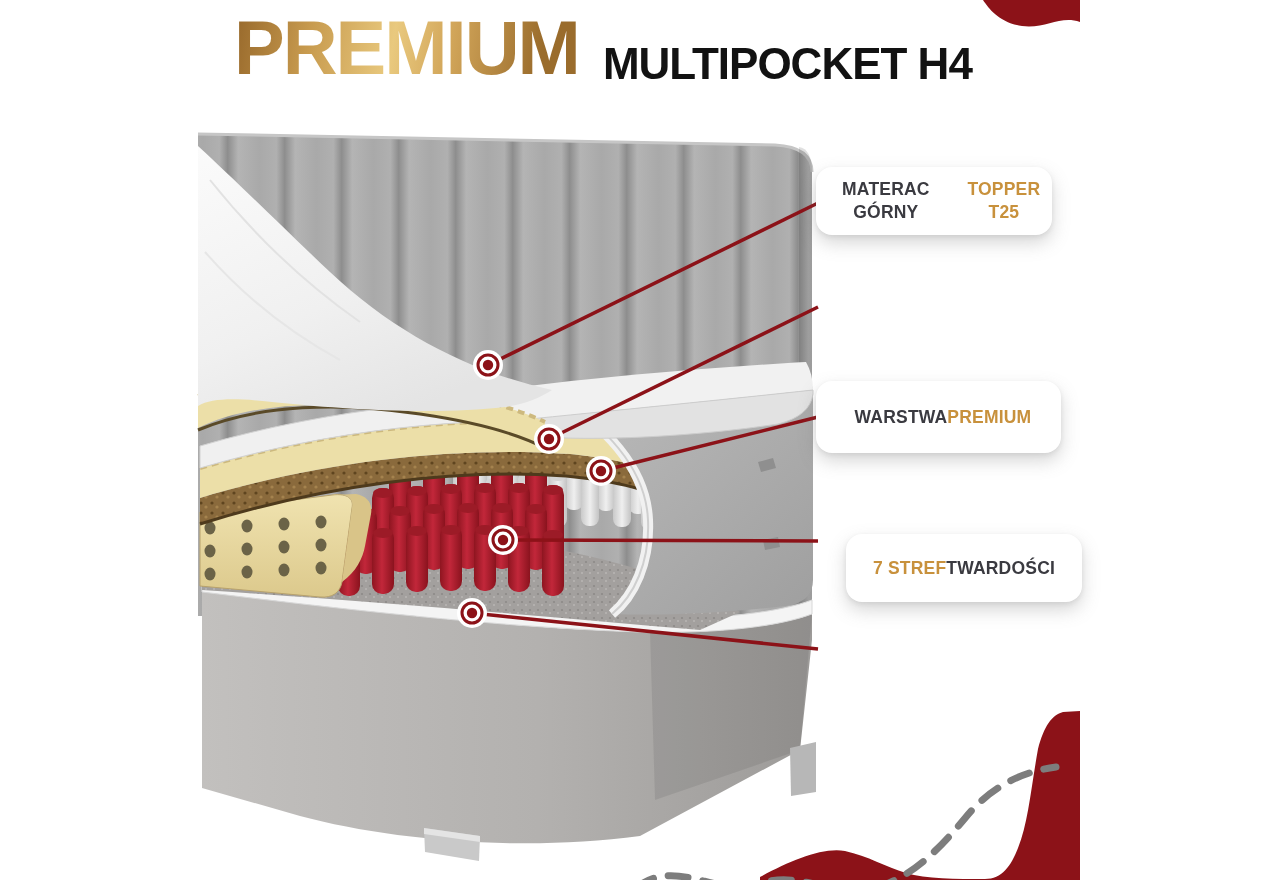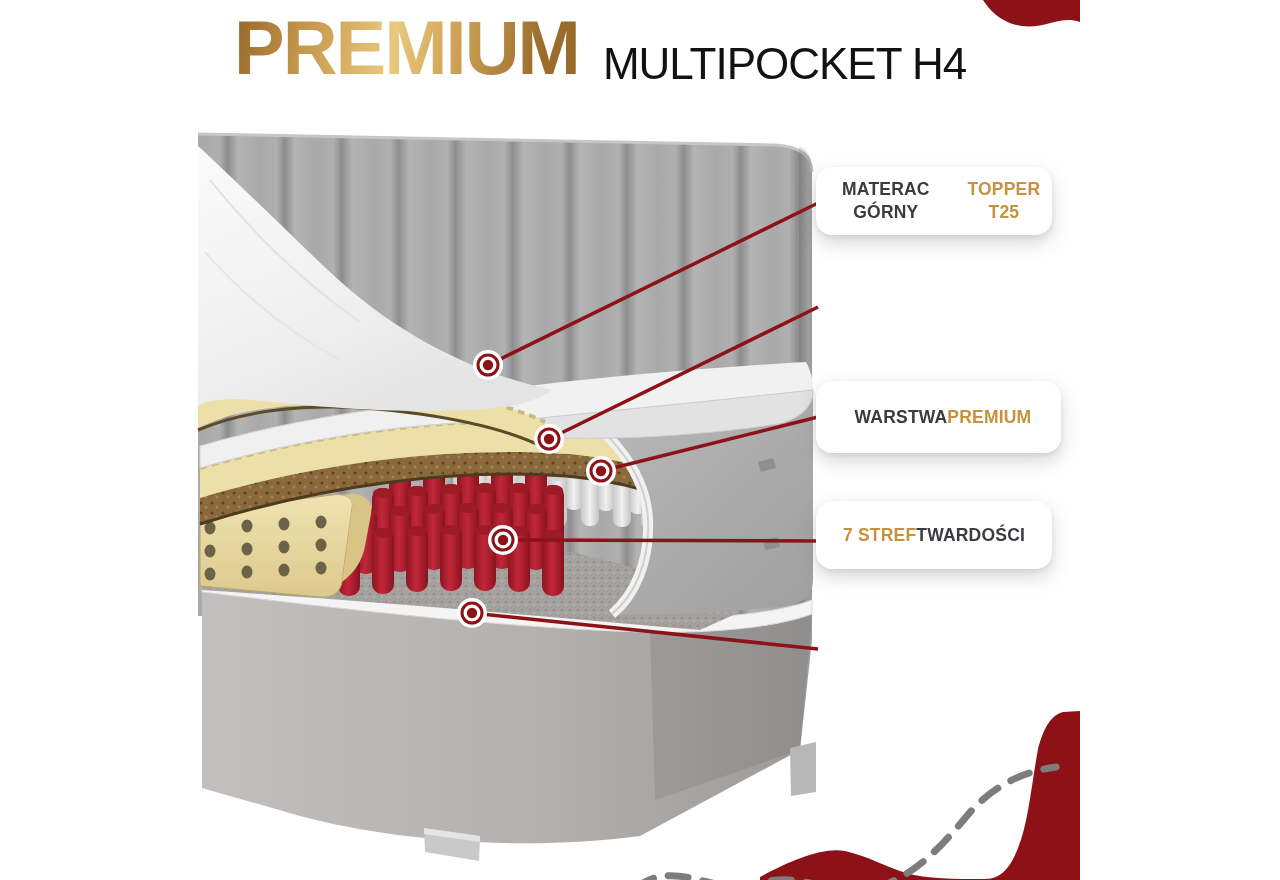--- a/index.html
+++ b/index.html
@@ -17,38 +17,38 @@
   .header{
     position:absolute;left:234px;top:10px;z-index:6;
     display:flex;align-items:flex-end;gap:24px;white-space:nowrap;
   }
   .title-premium{
     font-size:76px;font-weight:700;letter-spacing:-2px;line-height:1;
     background:linear-gradient(100deg,#96672a 0%,#c79a4e 22%,#e9c97e 46%,#d2a65a 62%,#9a6c2c 88%);
     -webkit-background-clip:text;background-clip:text;color:transparent;
   }
   .title-model{
-    font-size:44px;font-weight:400;letter-spacing:-1px;line-height:1;
+    font-size:44px;font-weight:700;letter-spacing:-1px;line-height:1;
     color:var(--title-color,#121212);
   }
 
   
   .label-card{
     position:absolute;left:816px;width:236px;z-index:6;
     background:var(--label-bg,#fff);border-radius:16px;
     box-shadow:0 8px 18px rgba(110,110,110,.28),0 2px 5px rgba(0,0,0,.08);
     display:flex;flex-direction:row;align-items:center;justify-content:center;
     text-align:center;line-height:23px;font-size:17.5px;letter-spacing:.2px;
   }
   .label-card .ln-dark{color:var(--label-text,#3a3a40);font-weight:600;}
   .label-card .ln-gold{color:var(--gold,#c8913c);font-weight:700;}
   .card-1{top:167px;height:68px;}
   .card-2{top:272px;height:70px;}
   .card-3{top:381px;height:72px;padding-left:9px;}
-  .card-4{top:501px;height:68px;}
+  .card-4{top:534px;height:68px;margin-left:30px;}
   .card-5{top:615px;height:68px;}
 
   .accent-fill{fill:var(--accent-red,#8c1218);}
   .accent-stroke{stroke:var(--accent-red,#8c1218);}
 </style>
 </head>
 <body>
 
 <div class="canvas">
 

